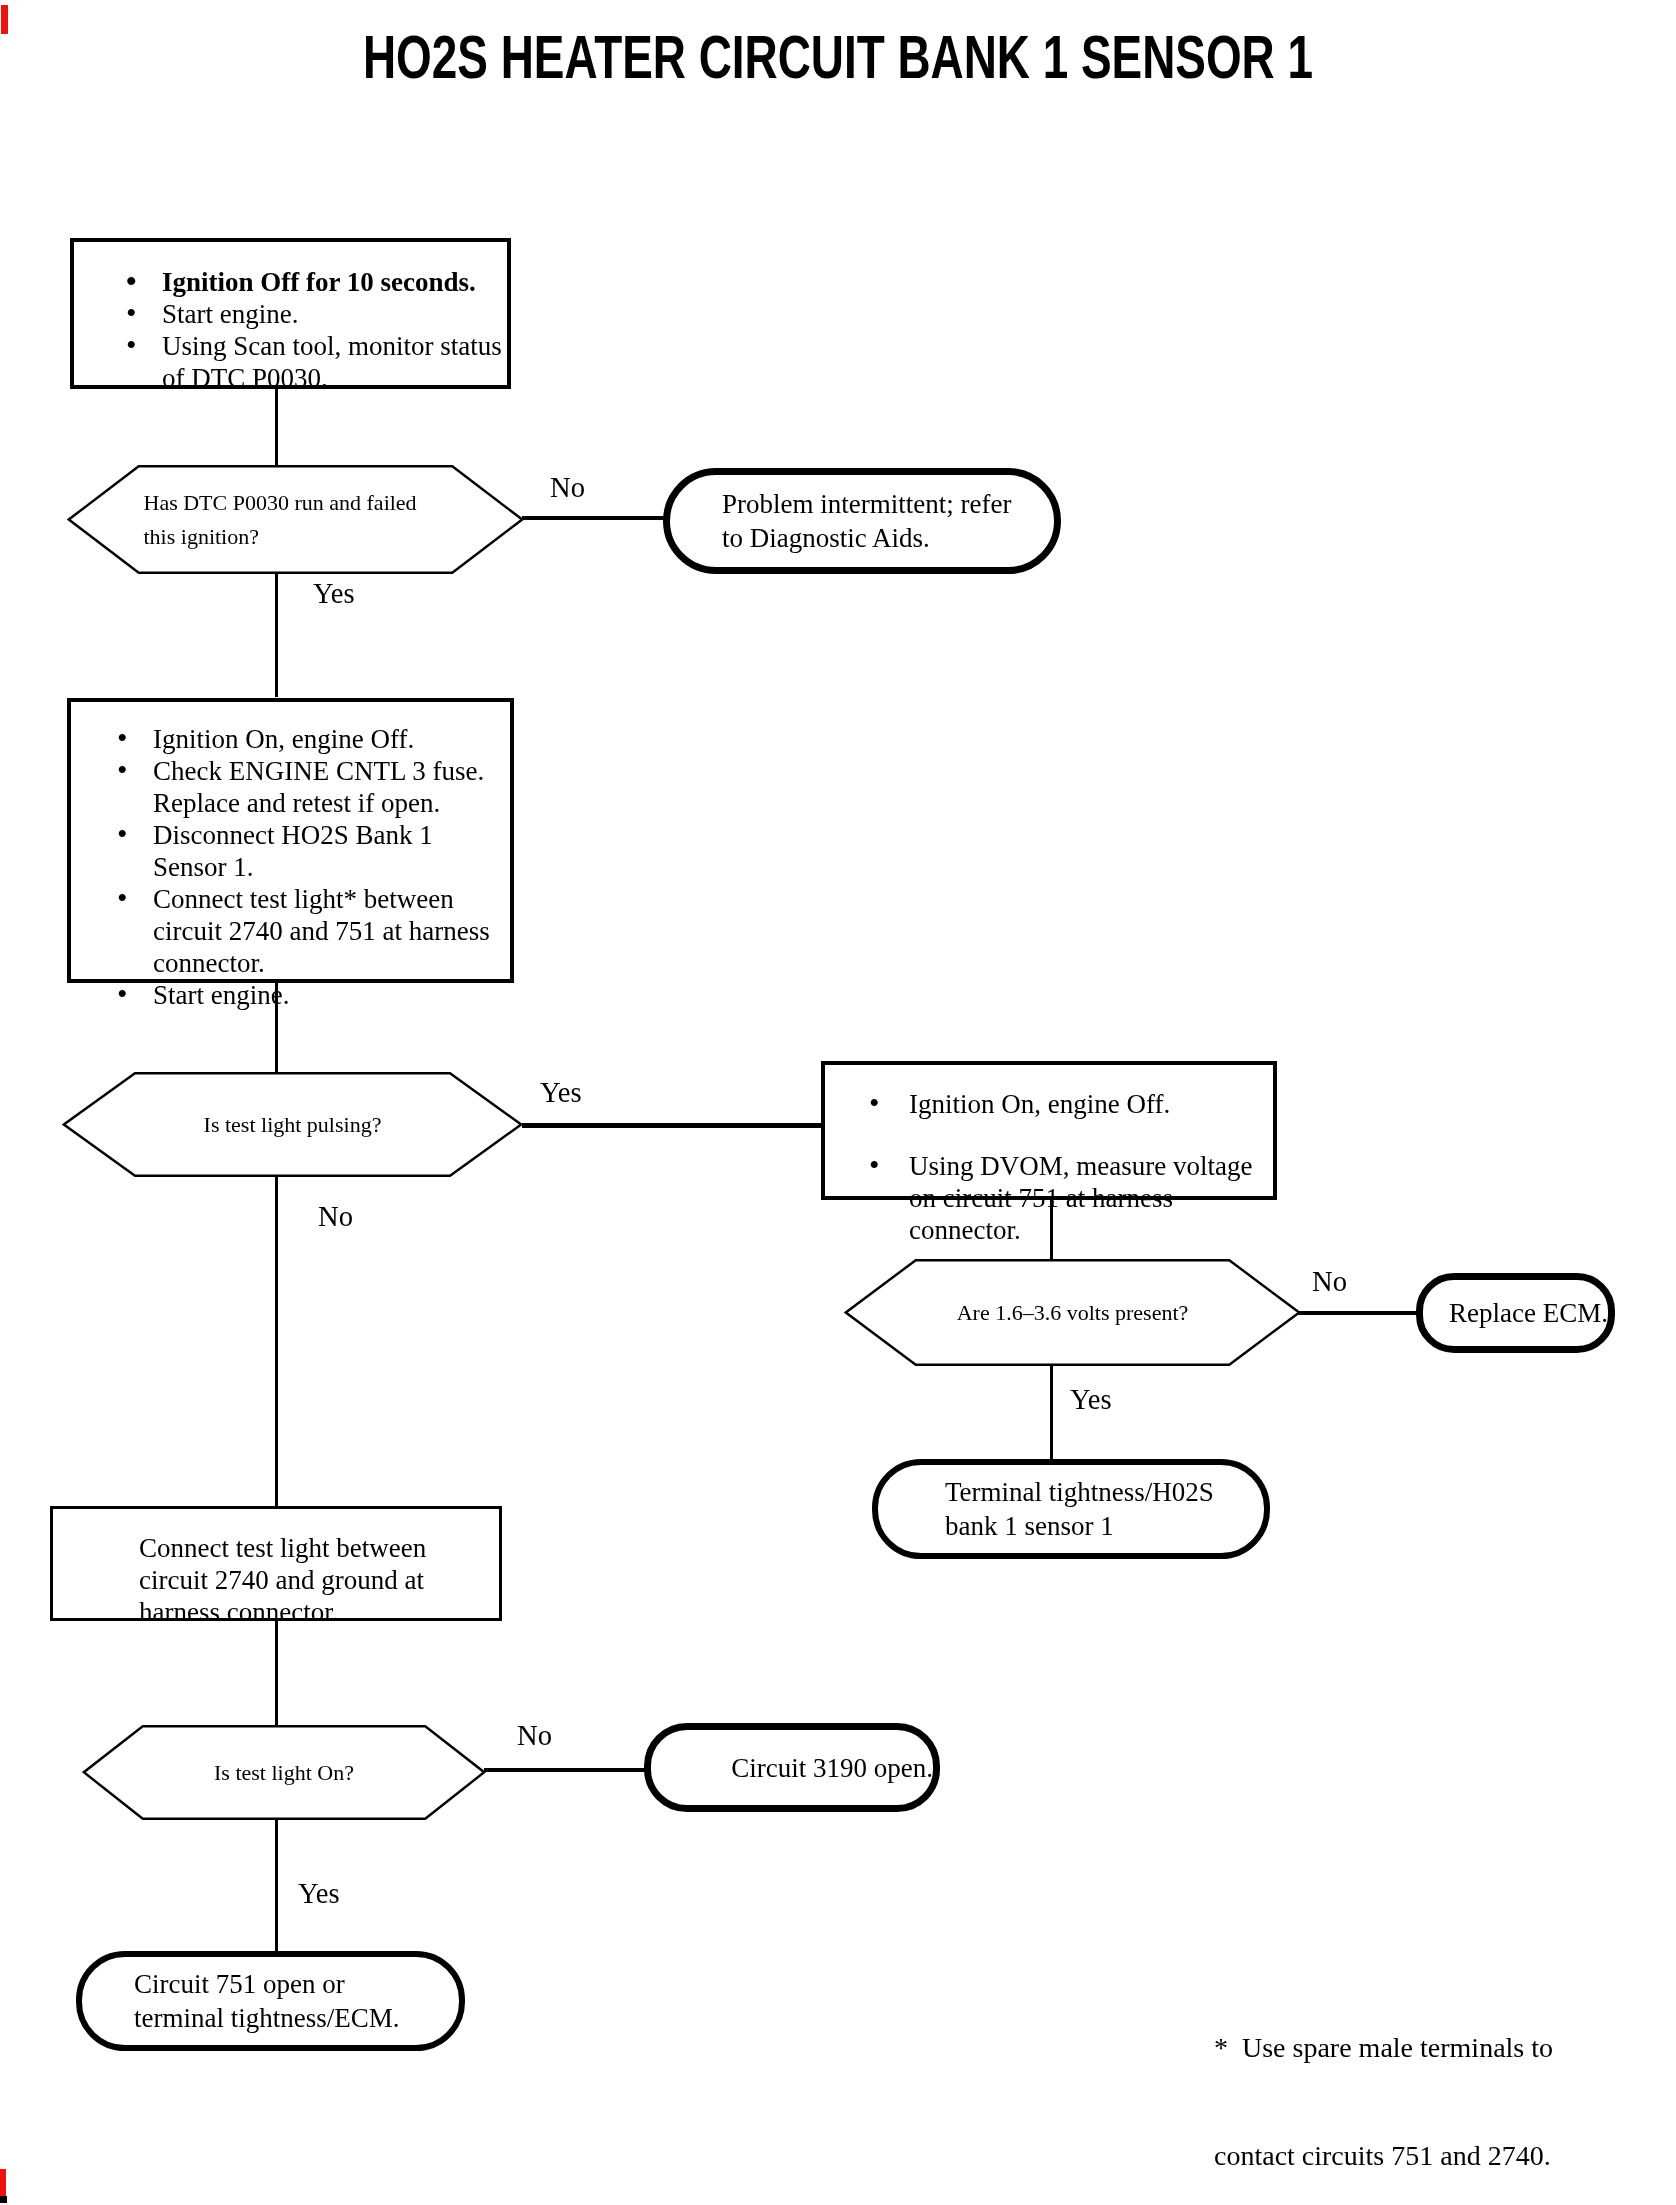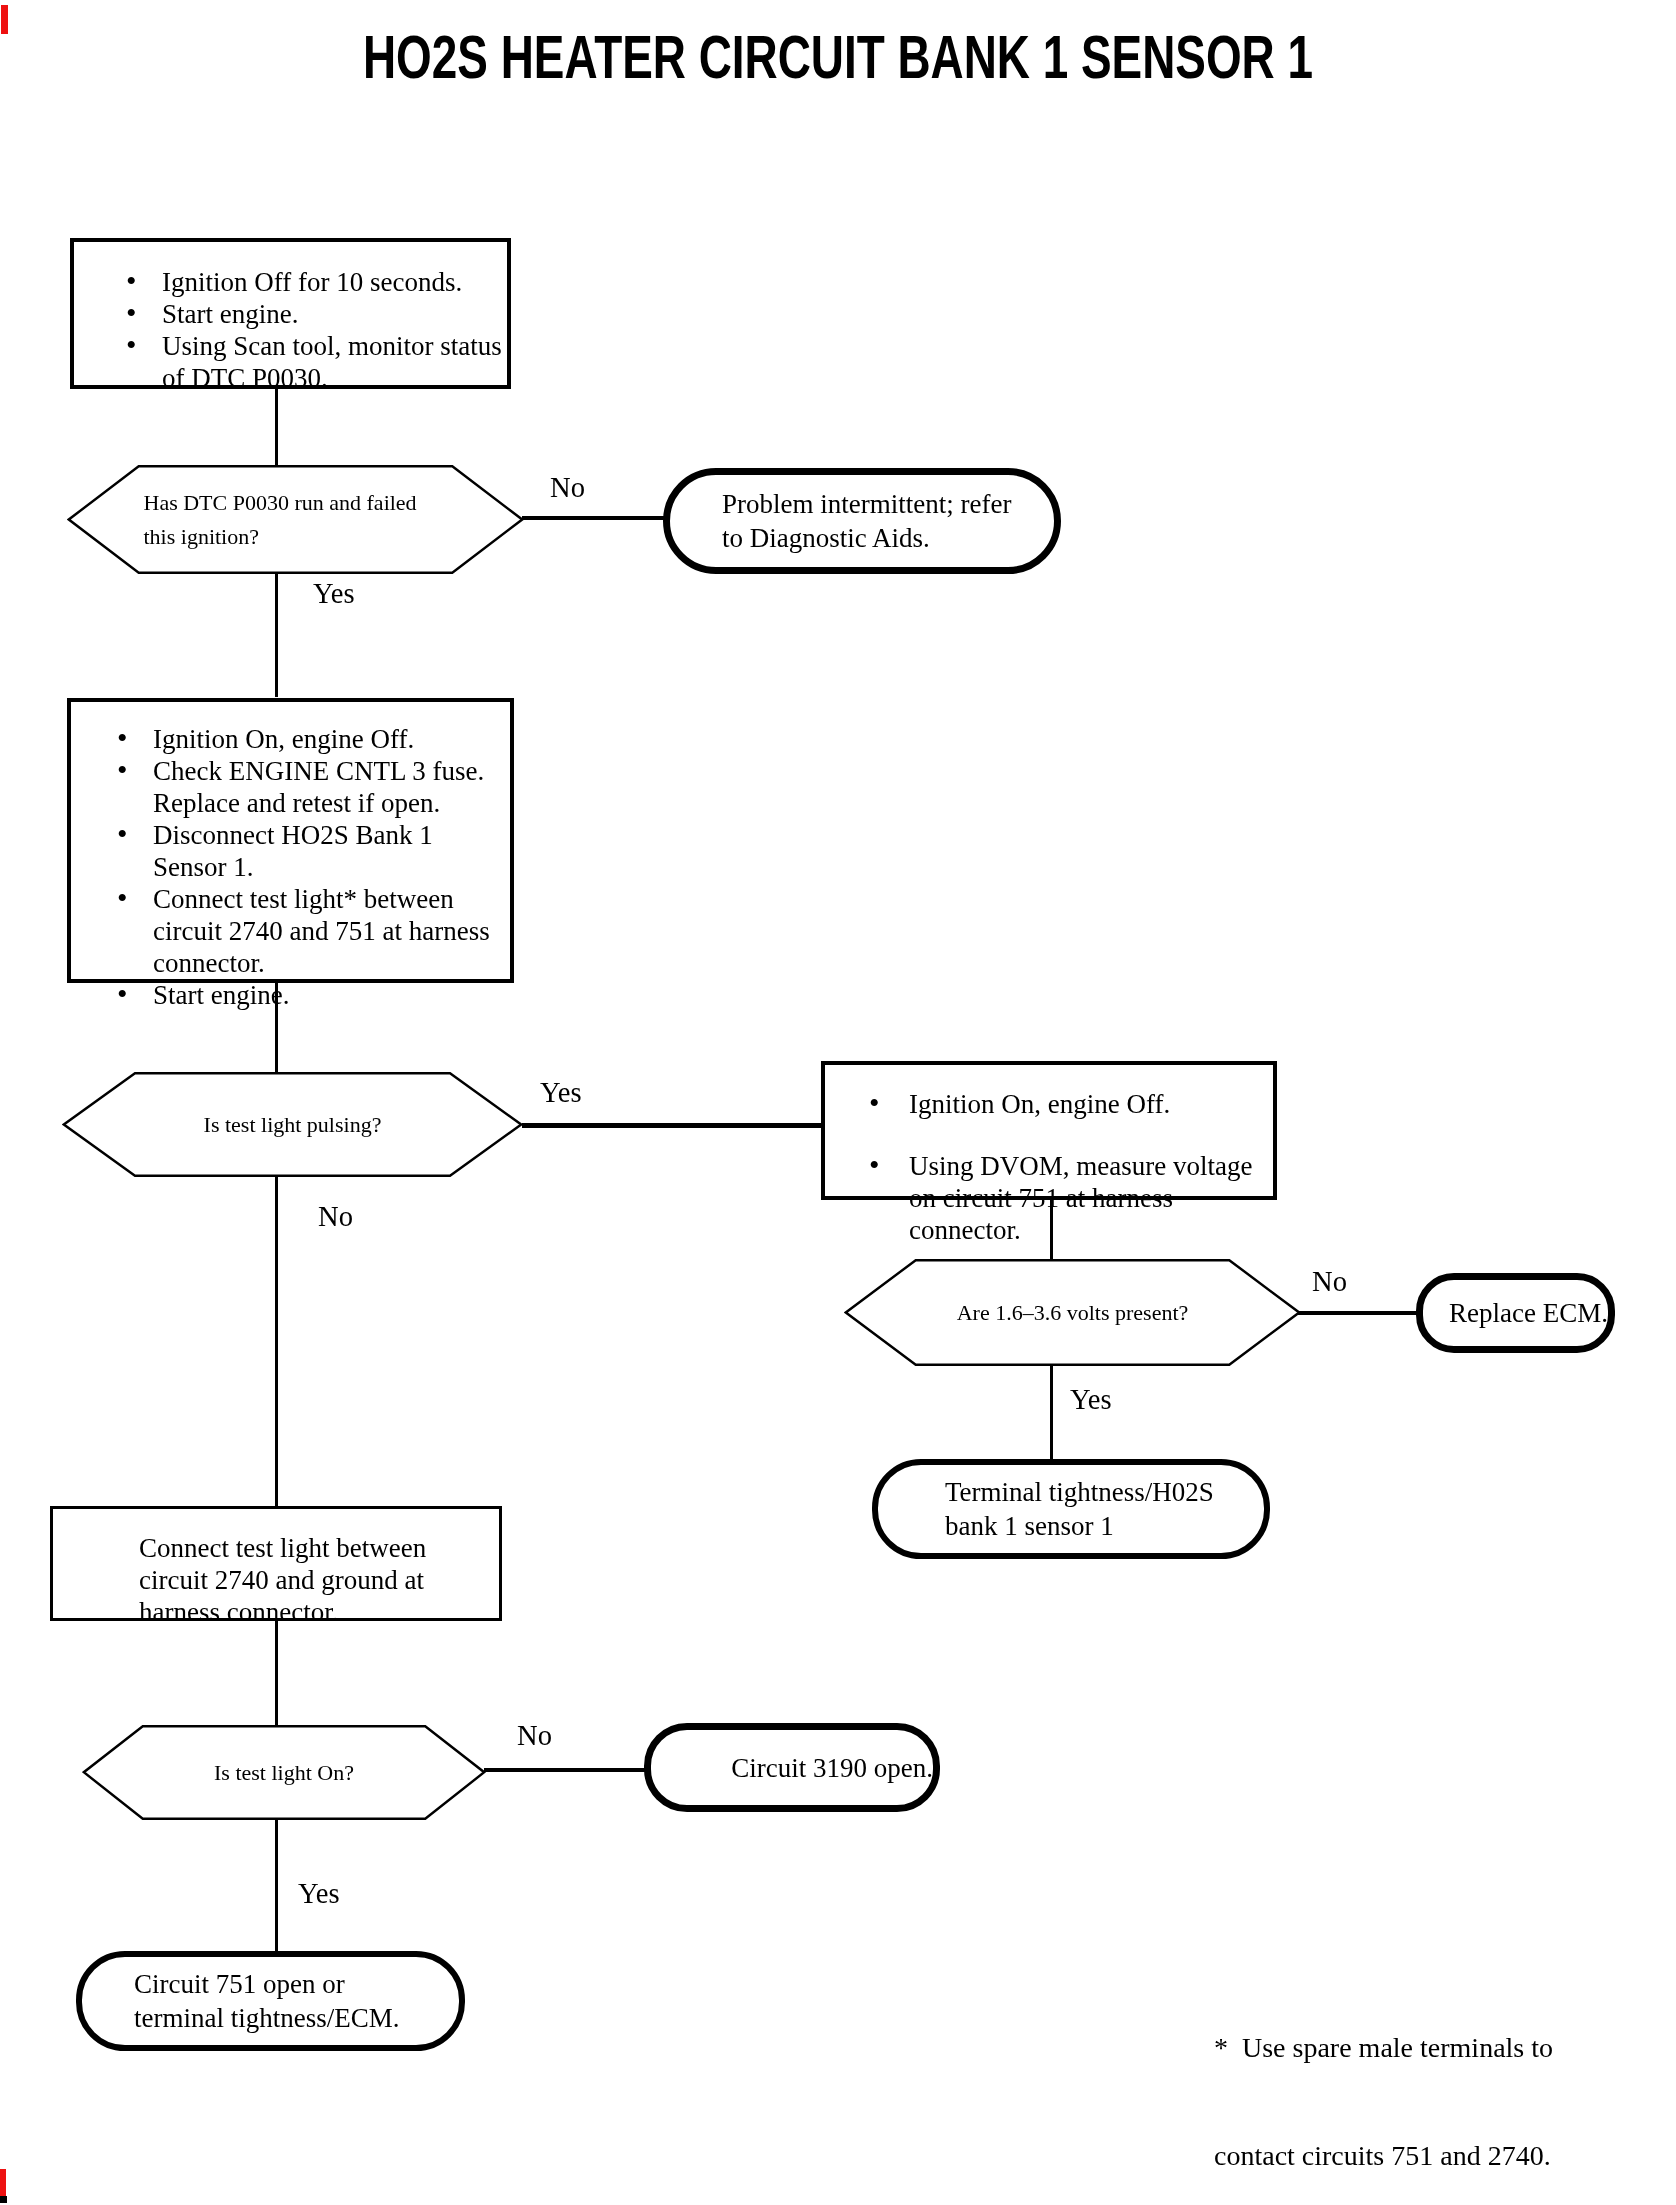--- a/index.html
+++ b/index.html
@@ -38,21 +38,21 @@
 </style>
 </head>
 <body>
 
 <div class="canvas">
 
   <h1 class="title">HO2S HEATER CIRCUIT BANK 1 SENSOR 1</h1>
 
   <div class="box" style="left:70px;top:238px;width:441px;height:151px;">
     <ul style="padding:24px 0 0 52px;">
-      <li style="padding-left:36px;max-width:344px;">Ignition Off for 10 seconds.</li>
+      <li style="padding-left:36px;max-width:344px;font-weight:bold;">Ignition Off for 10 seconds.</li>
       <li style="padding-left:36px;max-width:344px;">Start engine.</li>
       <li style="padding-left:36px;max-width:344px;">Using Scan tool, monitor status of DTC P0030.</li>
     </ul>
   </div>
 
   <div class="line" style="left:275px;top:388px;width:3px;height:78px;"></div>
 
   <div class="hex" style="left:67px;top:465px;width:457px;height:109px;">
     <svg viewBox="0 0 752 180" preserveAspectRatio="none">
       <polygon points="118,2 634,2 749,90 634,178 118,178 3,90" fill="#ffffff" stroke="#000000" stroke-width="4"></polygon>

